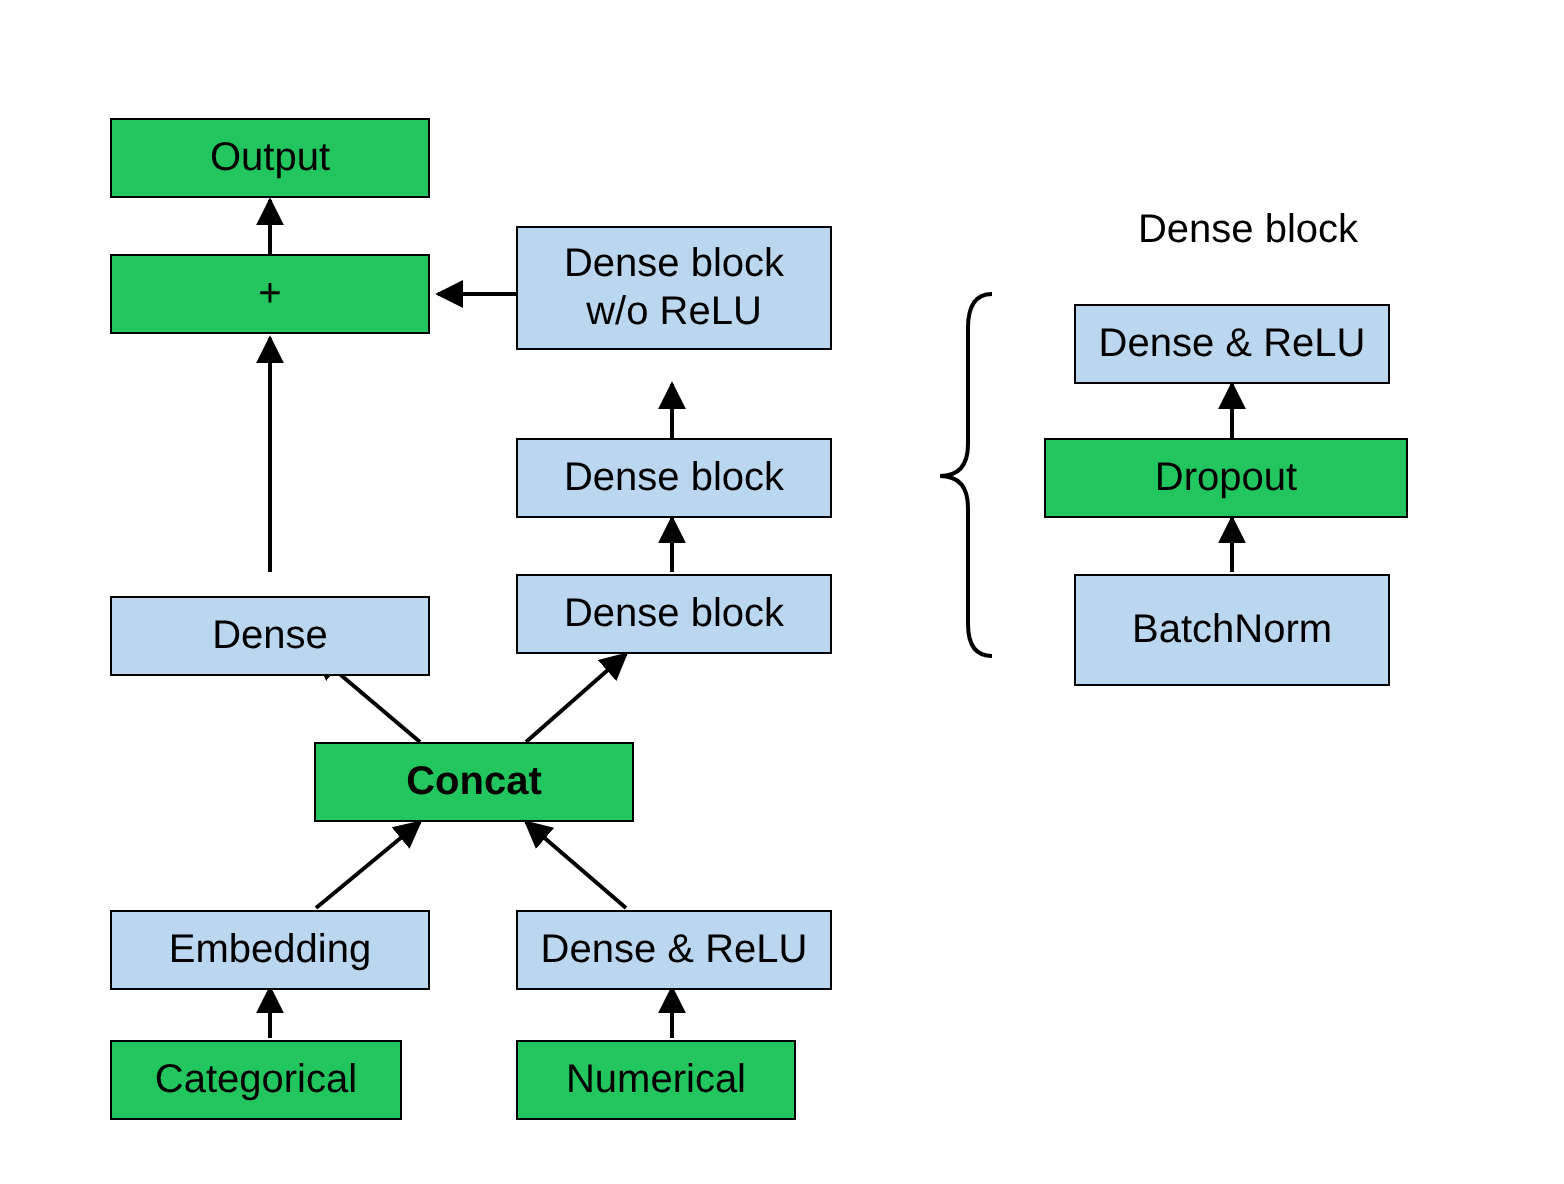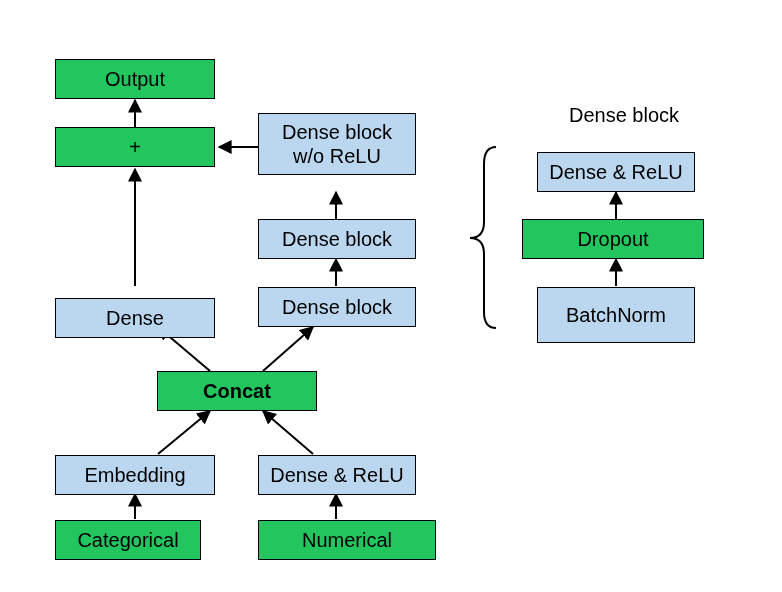--- a/index.html
+++ b/index.html
@@ -112,21 +112,21 @@
   </div>
 
   <div class="box" style="left:55px; top:520px; width:146px; height:40px;">
     <span>Categorical</span>
   </div>
 
   <div class="box blue" style="left:258px; top:455px; width:158px; height:40px;">
     <span>Dense &amp; ReLU</span>
   </div>
 
-  <div class="box" style="left:258px; top:520px; width:178px; height:40px;">
+  <div class="box" style="left:258px; top:520px; width:140px; height:40px;">
     <span>Numerical</span>
   </div>
 
   <div class="box blue" style="left:258px; top:113px; width:158px; height:62px; white-space: pre-line;">
     <span>Dense block
 w/o ReLU</span>
   </div>
 
   <div class="box blue" style="left:258px; top:219px; width:158px; height:40px;">
     <span>Dense block</span>

